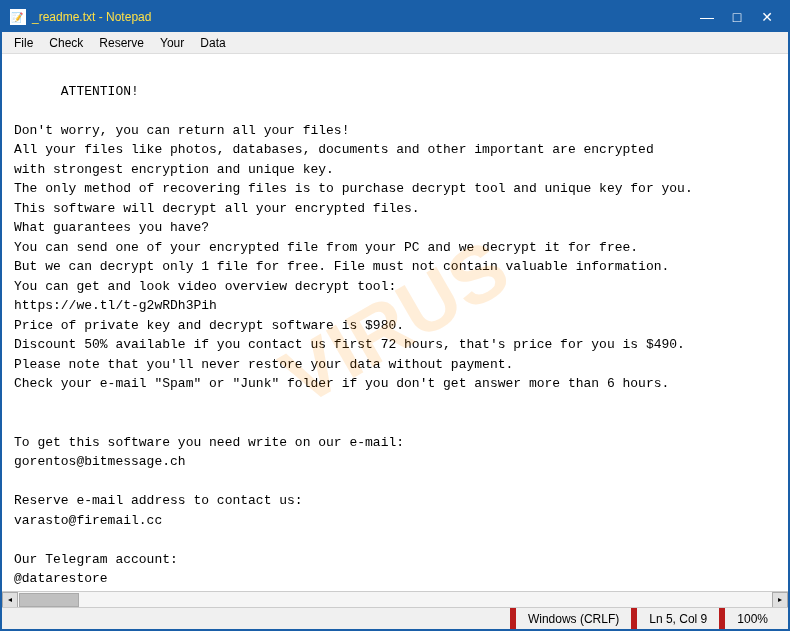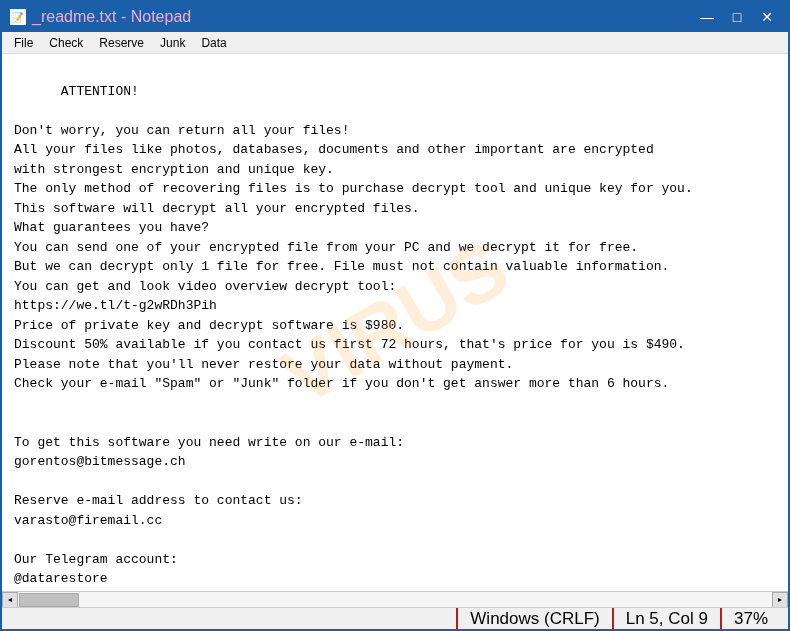--- a/index.html
+++ b/index.html
@@ -51,23 +51,23 @@
       height: 16px;
       background: white;
       display: flex;
       align-items: center;
       justify-content: center;
       font-size: 10px;
       color: #1a5fa8;
     }
 
     .title-text {
-      font-size: 16px;
+      font-size: 12px;
       font-weight: normal;
-      color: #f9a8d4;
+      color: #fde047;
     }
 
     .title-controls {
       display: flex;
       gap: 4px;
     }
 
     .title-btn {
       width: 26px;
       height: 20px;
@@ -181,25 +181,25 @@
       color: #000;
       flex-shrink: 0;
     }
 
     .status-spacer {
       flex: 1;
     }
 
     .status-section {
       padding: 0 12px;
-      border-left: 2px solid #b91c1c;
+      border-left: 6px solid #b91c1c;
       height: 100%;
       display: flex;
       align-items: center;
-      font-size: 17px;
+      font-size: 12px;
     }
 
     .status-section:first-child {
       border-left: none;
     }
 
     
     .text-content::-webkit-scrollbar {
       width: 16px;
       height: 16px;
@@ -235,21 +235,21 @@
       <button class="title-btn">—</button>
       <button class="title-btn">□</button>
       <button class="title-btn close">✕</button>
     </div>
   </div>
 
   <div class="menu-bar">
     <span class="menu-item">File</span>
     <span class="menu-item">Check</span>
     <span class="menu-item">Reserve</span>
-    <span class="menu-item">Junk</span>
+    <span class="menu-item">Your</span>
     <span class="menu-item">Data</span>
   </div>
 
   <div class="content-area">
     <div class="text-content">
       <div class="watermark">VIRUS</div>ATTENTION!
 
 Don't worry, you can return all your files!
 All your files like photos, databases, documents and other important are encrypted
 with strongest encryption and unique key.
@@ -285,15 +285,15 @@
     <div class="scroll-track">
       <div class="scroll-thumb"></div>
     </div>
     <div class="scroll-arrow">▸</div>
   </div>
 
   <div class="status-bar">
     <div class="status-spacer"></div>
     <div class="status-section">Windows (CRLF)</div>
     <div class="status-section">Ln 5, Col 9</div>
-    <div class="status-section">37%</div>
+    <div class="status-section">100%</div>
   </div>
 </div>
 
 </body></html>

